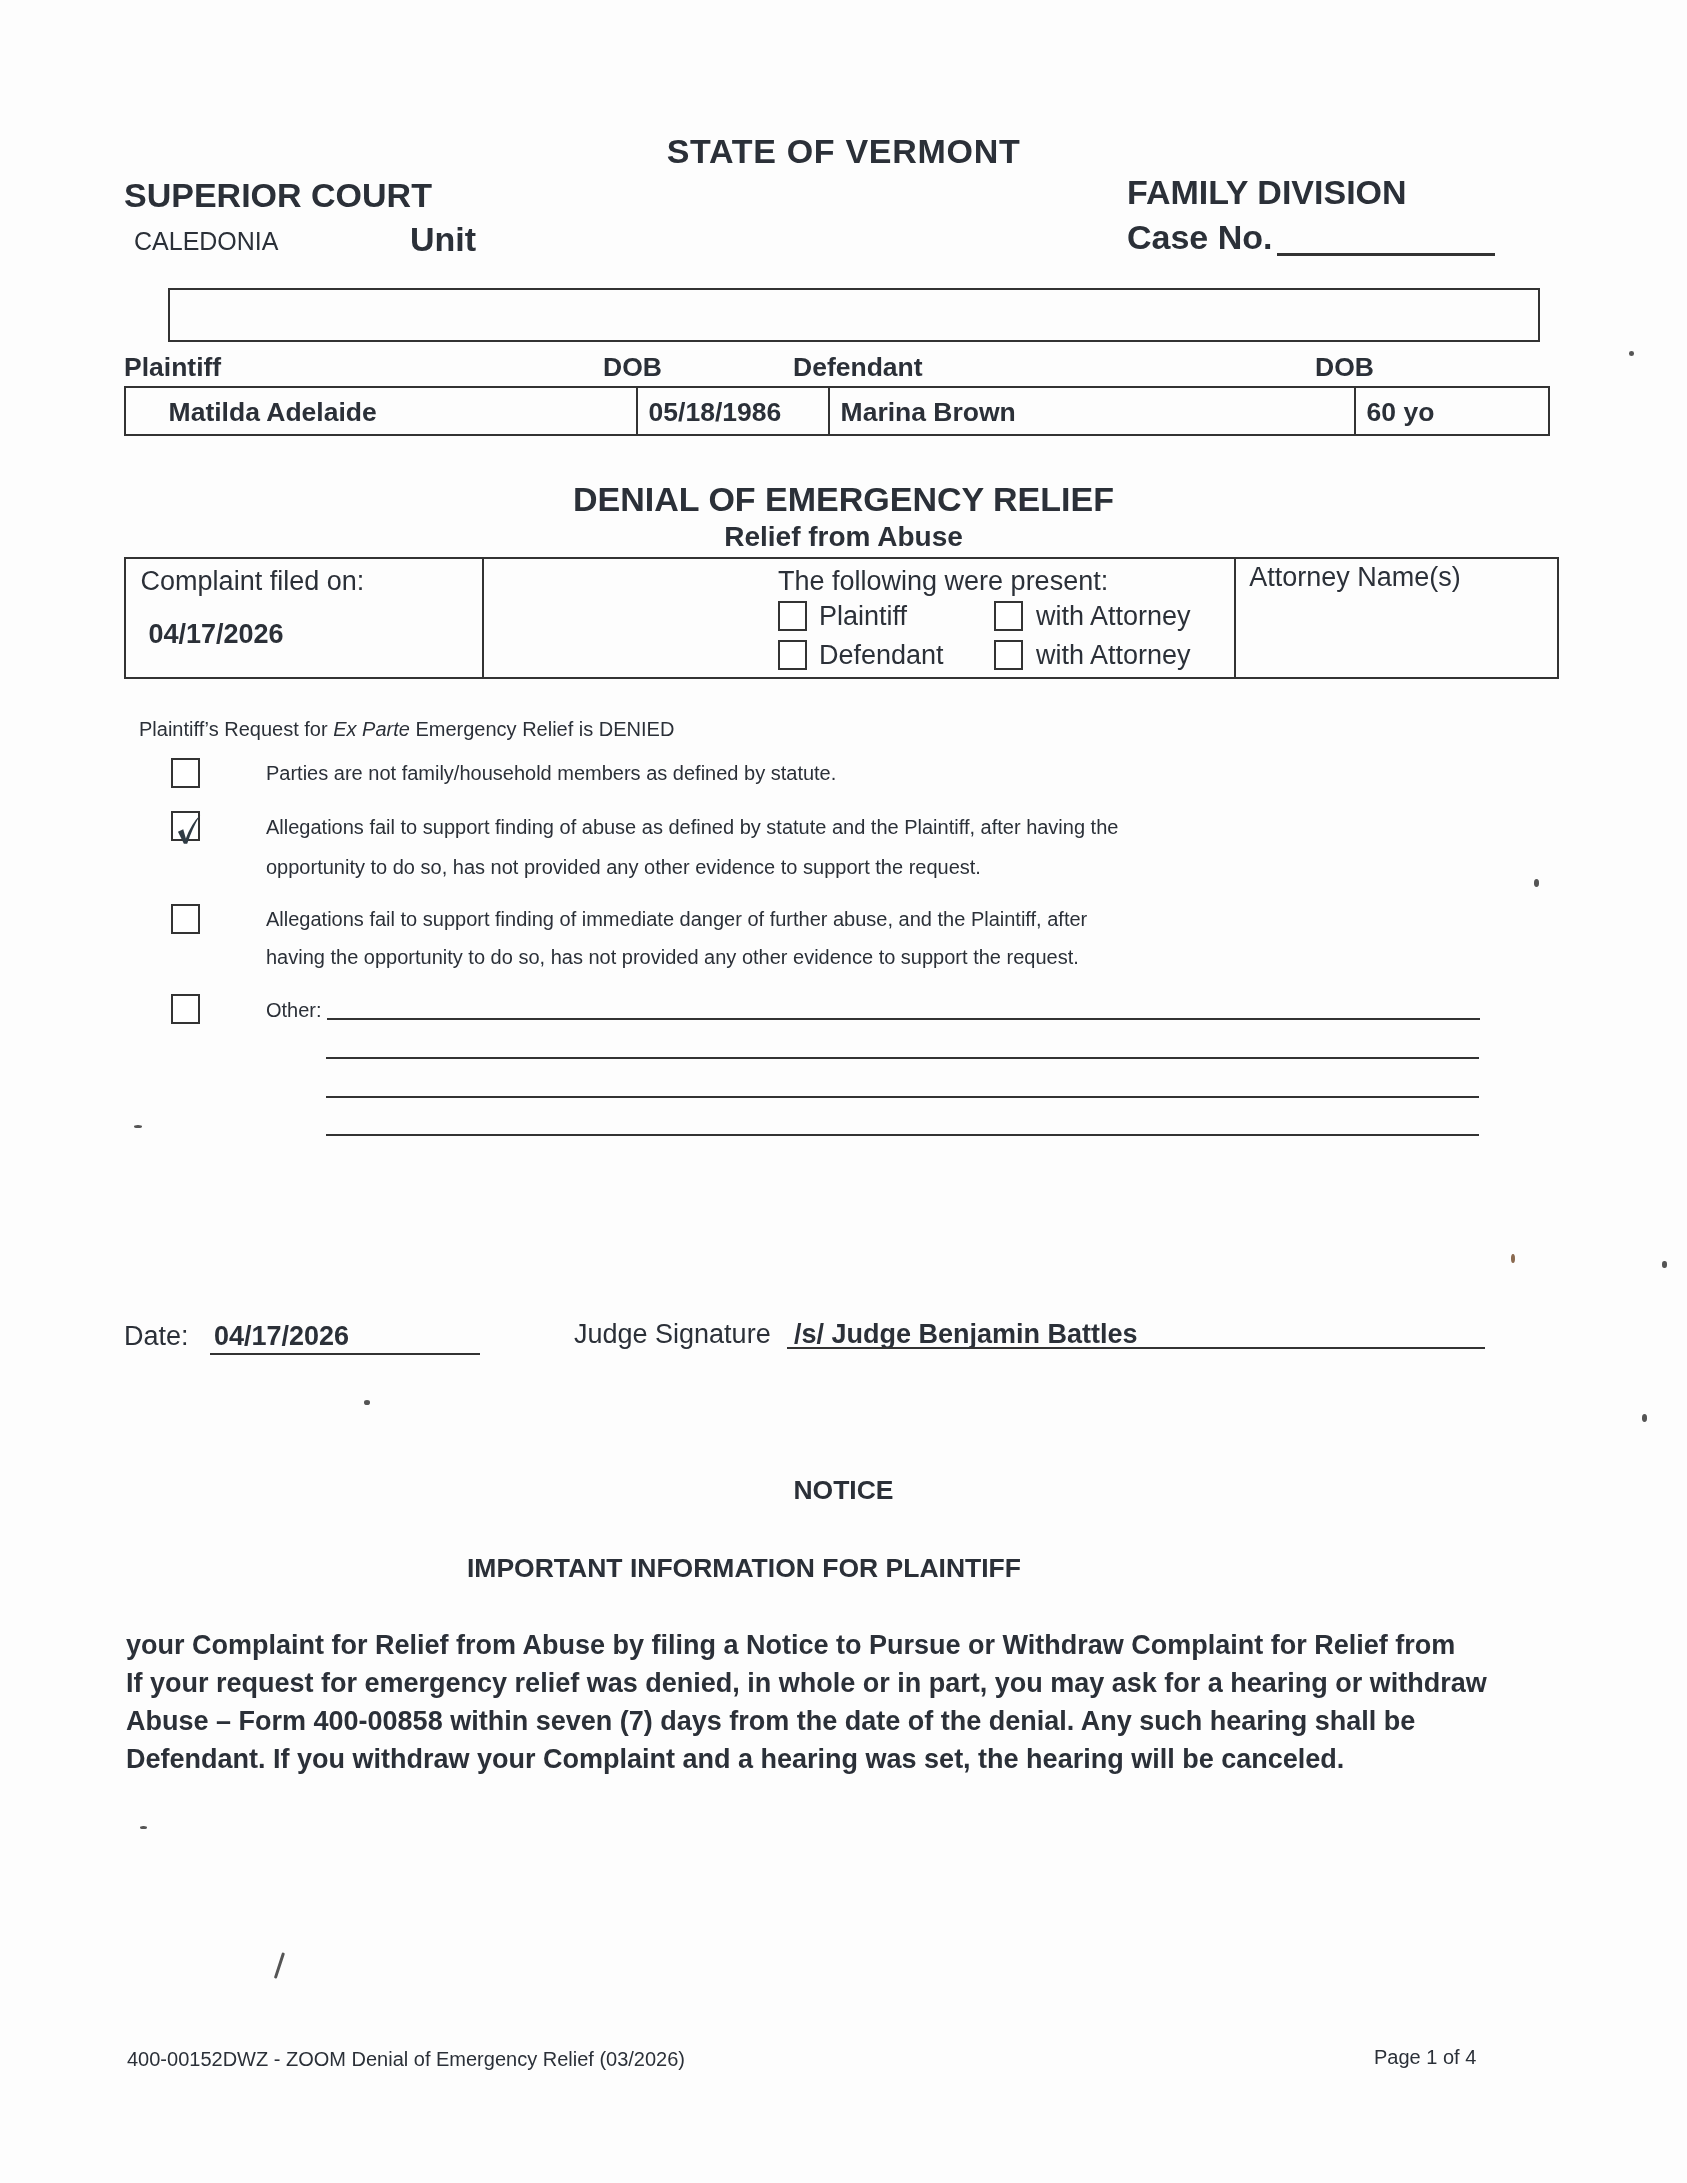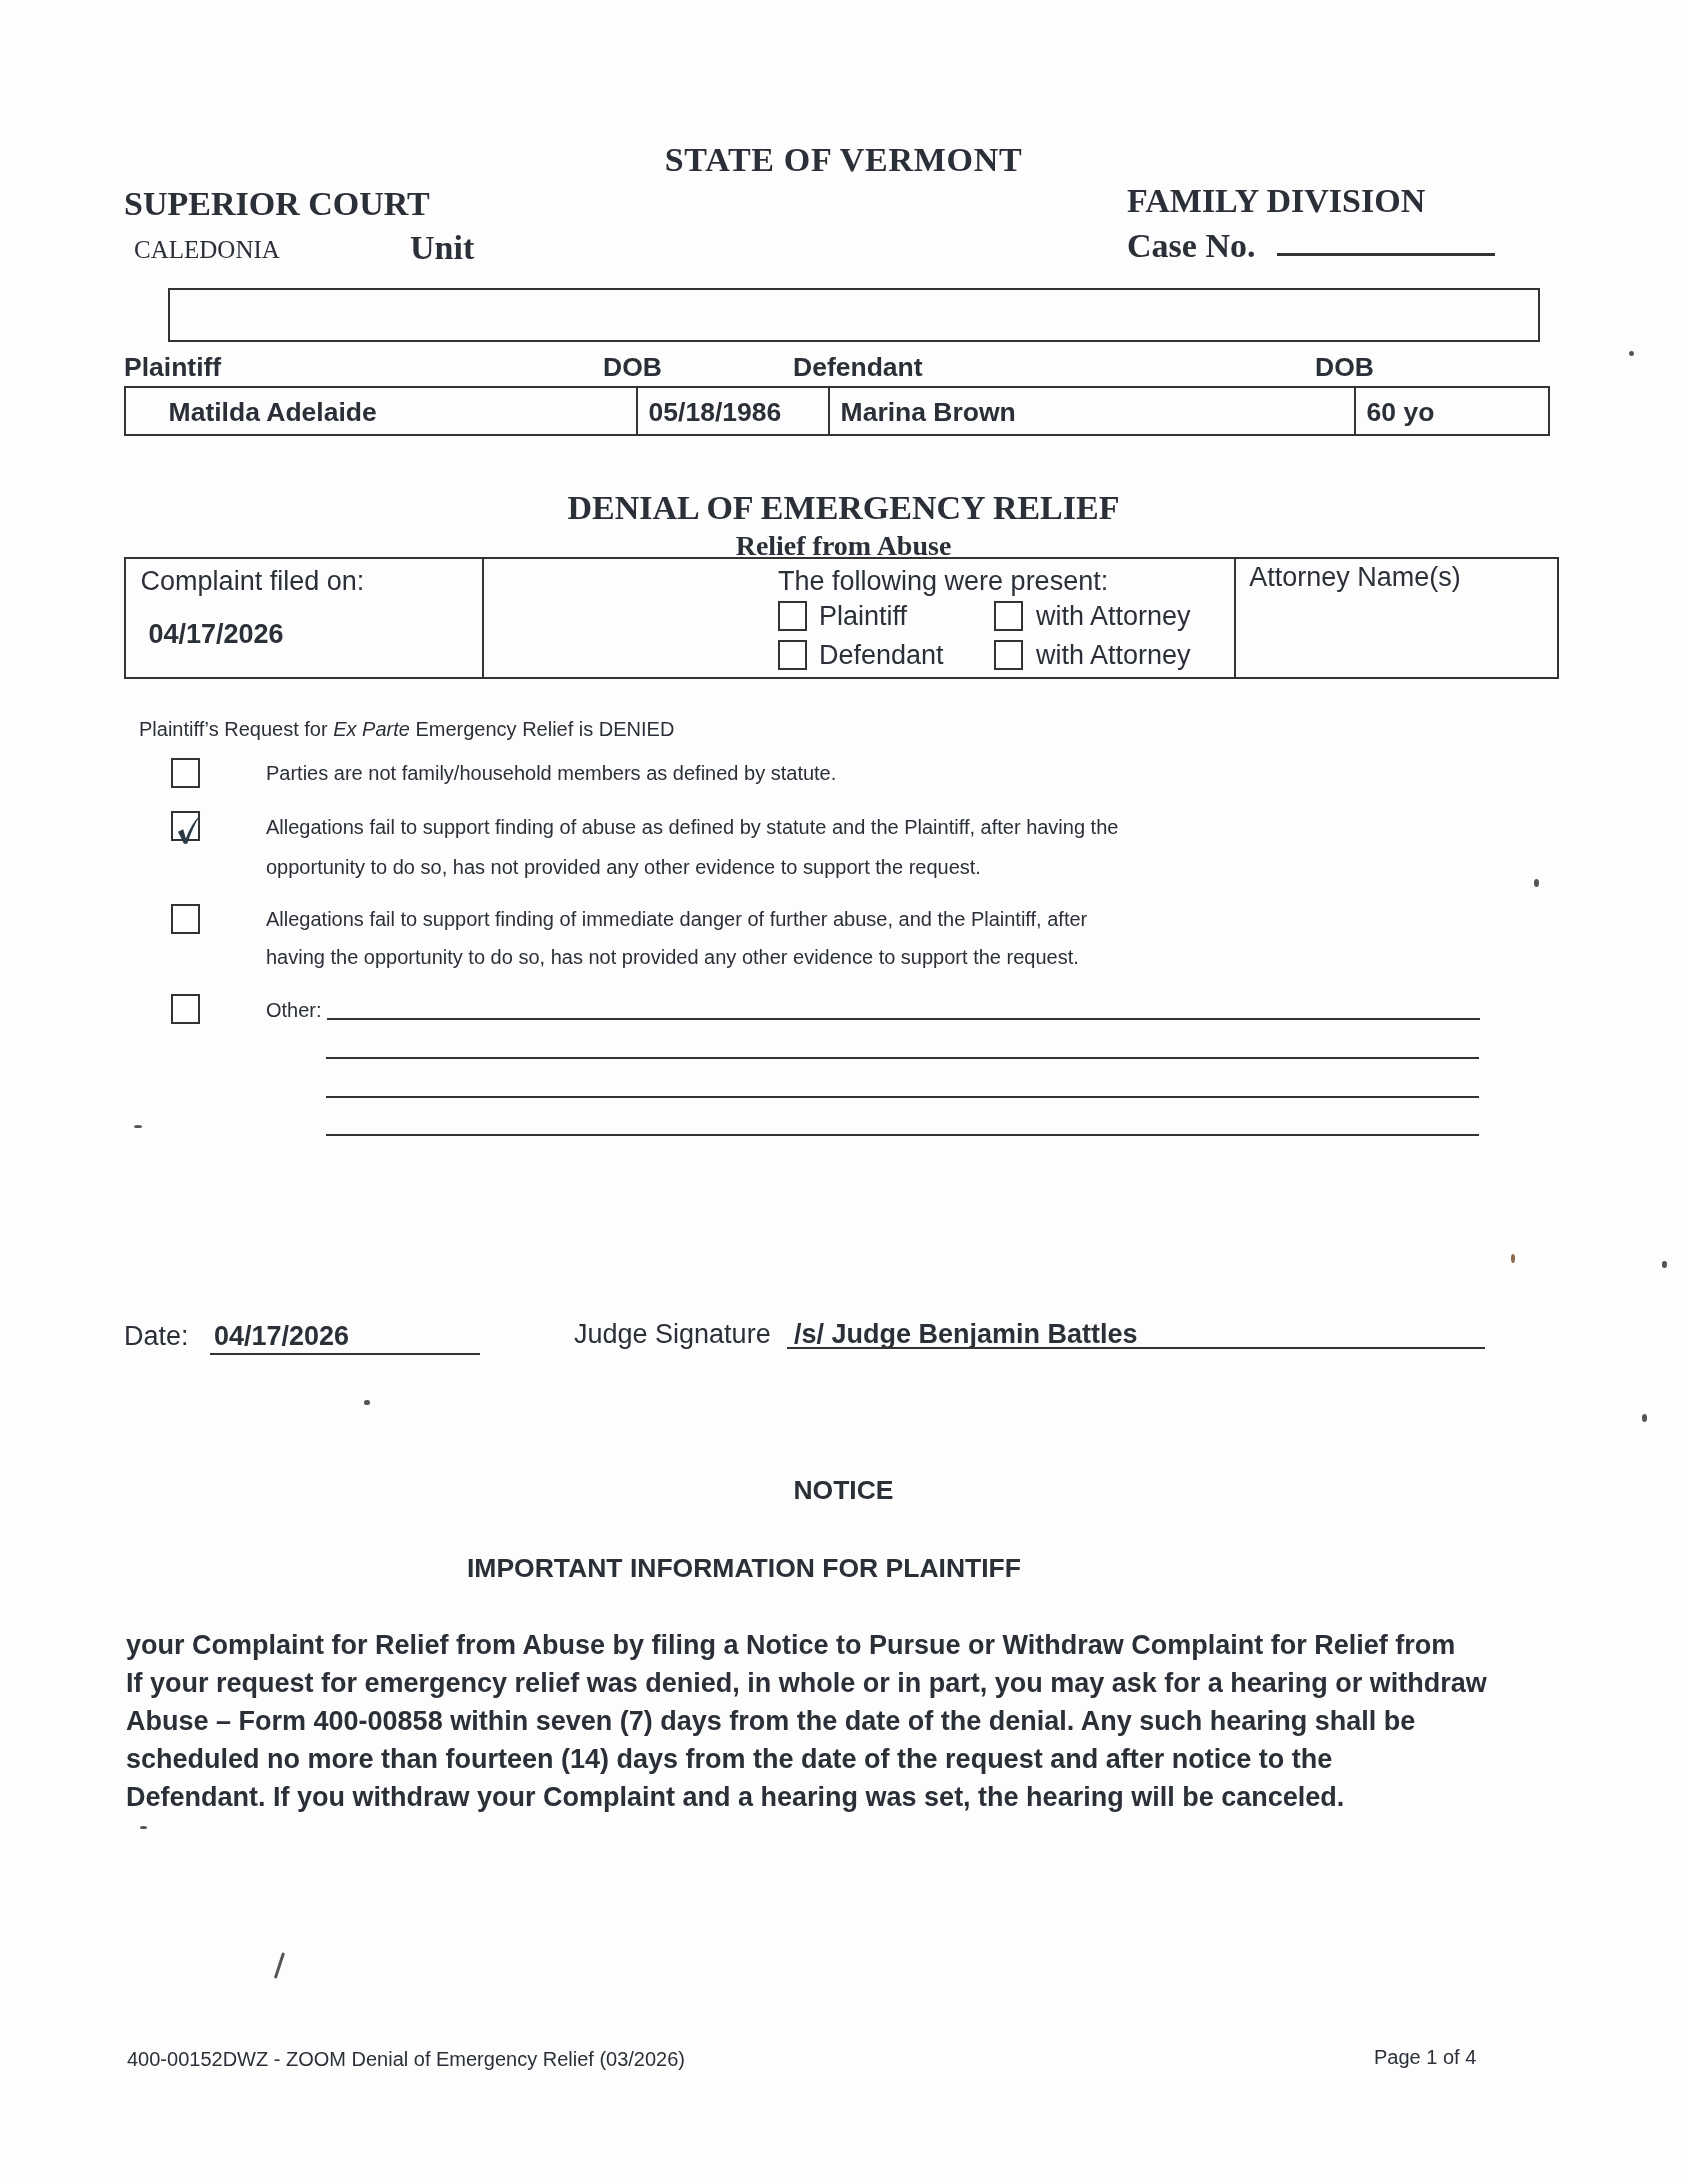--- a/index.html
+++ b/index.html
@@ -1,19 +1,19 @@
 <!DOCTYPE html>
 <html style="font-size:10.6px"><head>
 <meta charset="utf-8">
 <style>
   html, body { margin:0; padding:0; }
   body { width:1687px; height:2183px; background:#fdfdfd; position:relative; overflow:hidden;
          color:#2b3038; font-family:"Liberation Sans", sans-serif; }
   .abs { position:absolute; }
-  .serif { font-family:Liberation Serif, serif; font-weight:bold;margin-top:9px; }
+  .serif { font-family:Liberation Sans, sans-serif; font-weight:bold; }
 
   
   #state { left:0; width:1687px; top:132px; text-align:center; font-size:34px; letter-spacing:0.7px; }
   #court { left:124px; top:176px; font-size:34px; }
   #county { left:134px; top:227px; font-size:25px; font-weight:normal; }
   #unit { left:410px; top:220px; font-size:34px; }
   #division { left:1127px; top:173px; font-size:34px; }
   #caseno { left:1127px; top:218px; font-size:34px; }
   #caseline { left:1277px; top:253px; width:218px; border-bottom:3.3px solid #333; }
   #caption-box { left:168px; top:288px; width:1368px; height:50px; border:2.6px solid #333; }
@@ -143,21 +143,20 @@
 <div class="abs" id="sig-label">Judge Signature</div>
 <div class="abs" id="sig-val">/s/ Judge Benjamin Battles</div>
 <div class="line" id="sig-line"></div>
 
 <div class="abs" id="notice">NOTICE</div>
 <div class="abs" id="important">IMPORTANT INFORMATION FOR PLAINTIFF</div>
 <div class="abs" id="notice-body">
   <div>your Complaint for Relief from Abuse by filing a Notice to Pursue or Withdraw Complaint for Relief from</div>
   <div>If your request for emergency relief was denied, in whole or in part, you may ask for a hearing or withdraw</div>
   <div>Abuse – Form 400-00858 within seven (7) days from the date of the denial. Any such hearing shall be</div>
-  <div>scheduled no more than fourteen (14) days from the date of the request and after notice to the</div>
   <div>Defendant. If you withdraw your Complaint and a hearing was set, the hearing will be canceled.</div>
 </div>
 
 <div class="abs" id="form-id">400-00152DWZ - ZOOM Denial of Emergency Relief (03/2026)</div>
 <div class="abs" id="page-num">Page 1 of 4</div>
 
 <div class="speck" style="left:1534px;top:879px;width:5.3px;height:8px"></div>
 <div class="speck" style="left:1662px;top:1261px;width:4.6px;height:6.6px"></div>
 <div class="speck" style="left:1511px;top:1254px;width:4px;height:9.3px;background:#8a6a50"></div>
 <div class="speck" style="left:1642px;top:1414px;width:5.3px;height:8px"></div>

